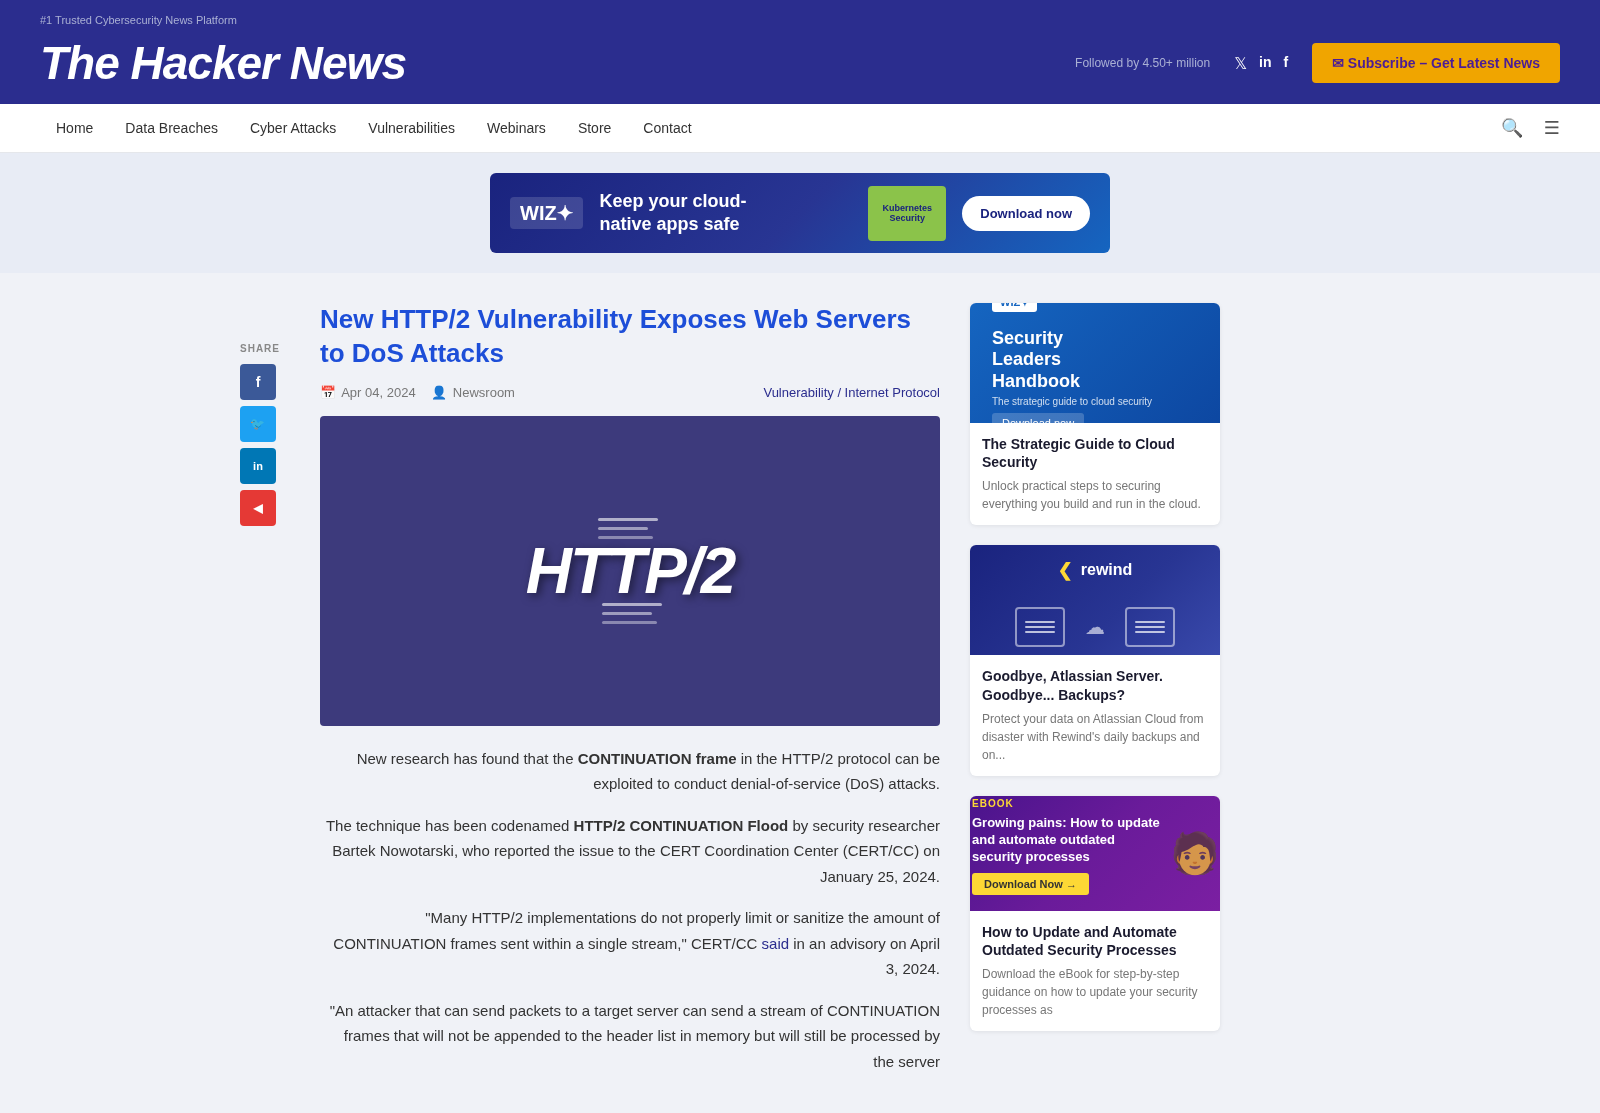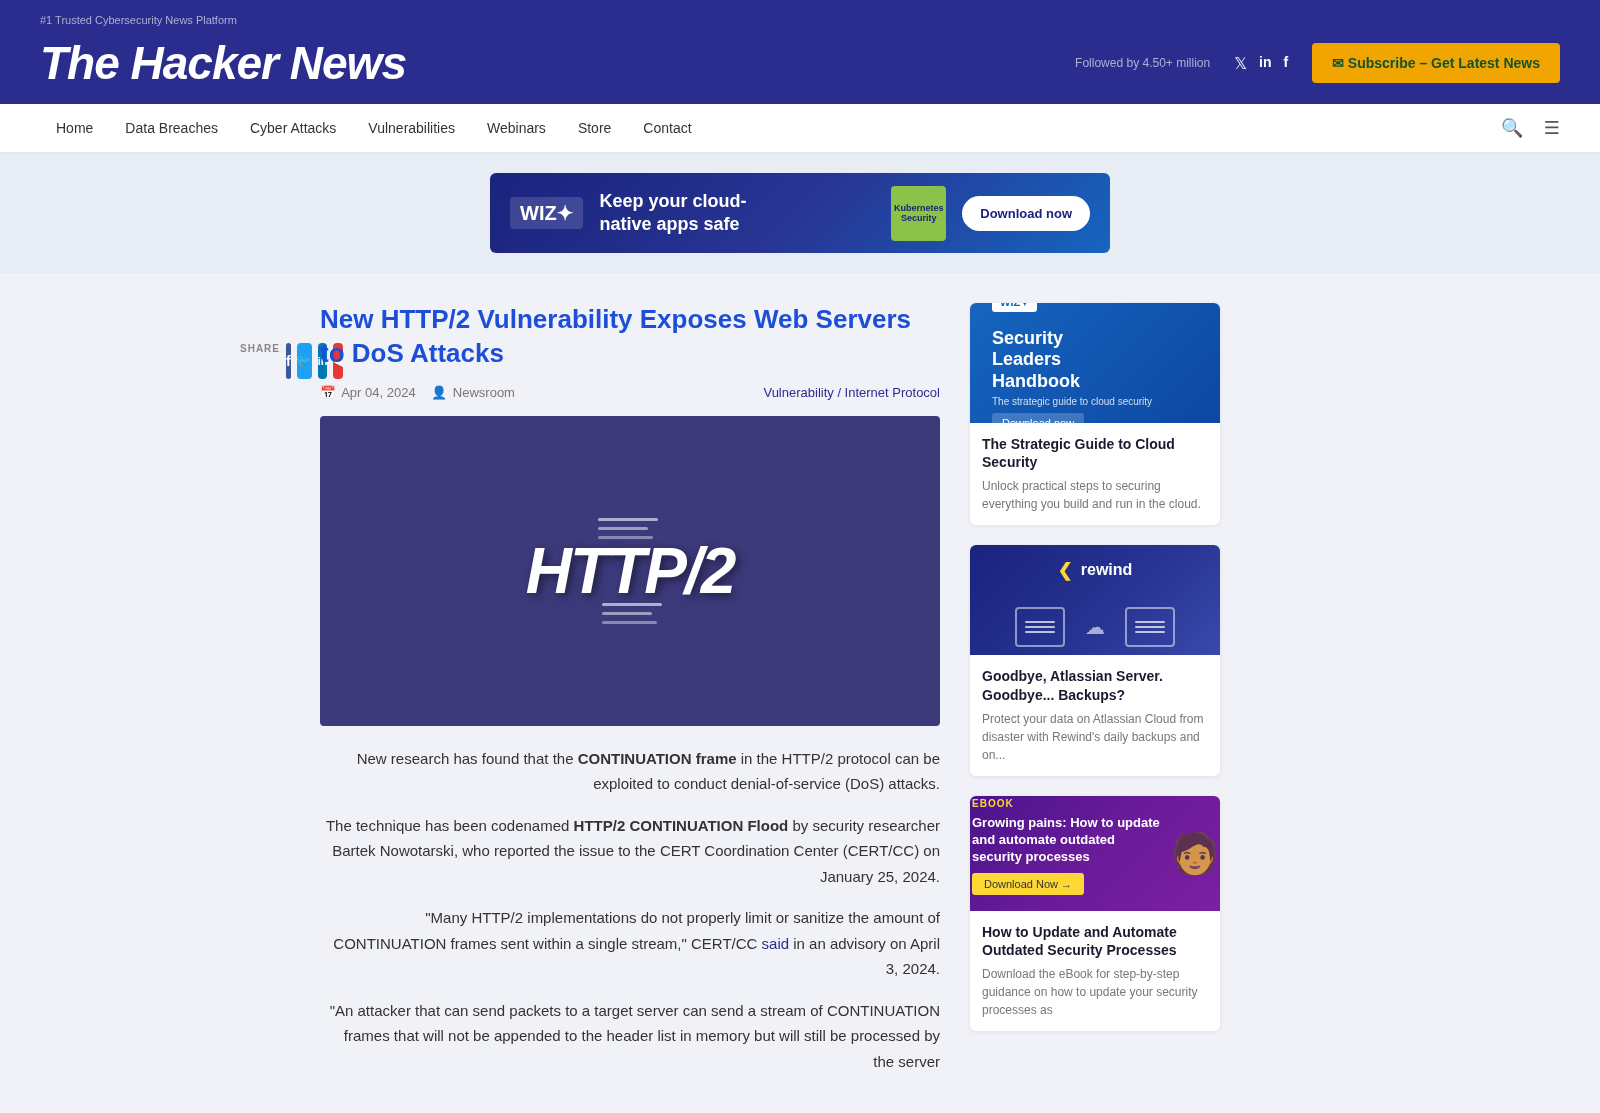--- a/index.html
+++ b/index.html
@@ -43,21 +43,21 @@
       display: flex;
       gap: 12px;
     }
     .social-icon {
       color: white;
       font-size: 14px;
       cursor: pointer;
     }
     .subscribe-btn {
       background: #f0a500;
-      color: #14532d;
+      color: #4c1d95;
       border: none;
       padding: 12px 20px;
       font-size: 14px;
       font-weight: bold;
       border-radius: 4px;
       cursor: pointer;
       white-space: nowrap;
     }
 
     
@@ -159,21 +159,21 @@
       margin: 0 auto;
       padding: 30px 40px;
       display: flex;
       gap: 30px;
     }
 
     
     .share-sidebar {
       width: 50px;
       display: flex;
-      flex-direction: row;
+      flex-direction: column;
       gap: 6px;
       padding-top: 40px;
     }
     .share-label {
       font-size: 10px;
       font-weight: bold;
       color: #888;
       letter-spacing: 1px;
       margin-bottom: 4px;
     }
@@ -379,21 +379,21 @@
       line-height: 1.3;
       margin-bottom: 8px;
     }
     .ebook-download-btn {
       background: #fdd835;
       color: #333;
       border: none;
       padding: 5px 12px;
       border-radius: 3px;
       font-size: 11px;
-      font-weight: normal;
+      font-weight: bold;
       cursor: pointer;
     }
     .person-icon {
       font-size: 40px;
       color: rgba(255,255,255,0.7);
     }
   </style>
 </head>
 <body>
 
@@ -427,21 +427,21 @@
   <div class="nav-icons">
     <button class="nav-icon-btn">🔍</button>
     <button class="nav-icon-btn">☰</button>
   </div>
 </nav>
 
 <div class="banner-area">
   <div class="ad-banner">
     <div class="ad-wiz-logo">WIZ✦</div>
     <div class="ad-text">Keep your cloud-<br>native apps safe</div>
-    <div class="ad-graphic" style="background:#8bc34a;width:55px;height:55px;border-radius:4px;overflow:hidden;display:flex;align-items:center;justify-content:center;">
+    <div class="ad-graphic" style="background:#8bc34a;width:78px;height:55px;border-radius:4px;overflow:hidden;display:flex;align-items:center;justify-content:center;">
       <div style="font-size:9px;color:#1a237e;font-weight:bold;text-align:center;">Kubernetes<br>Security</div>
     </div>
     <button class="ad-download-btn">Download now</button>
   </div>
 </div>
 
 <div class="main-container">
 
   <div class="share-sidebar">
     <div class="share-label">SHARE</div>

